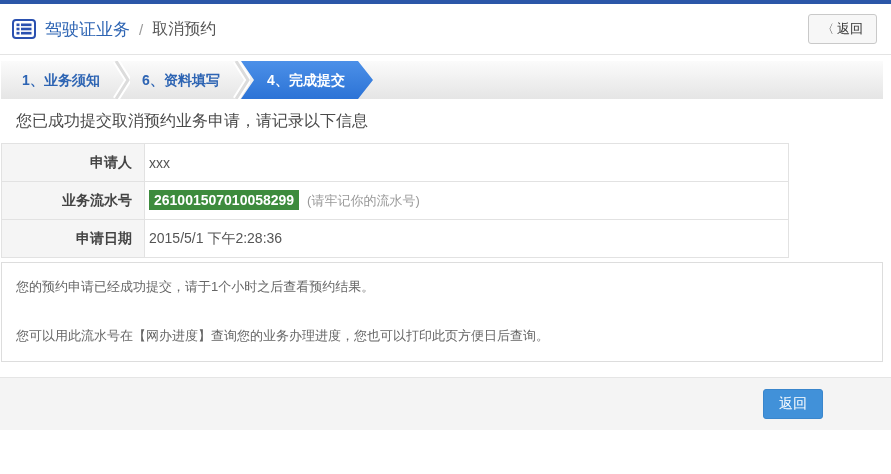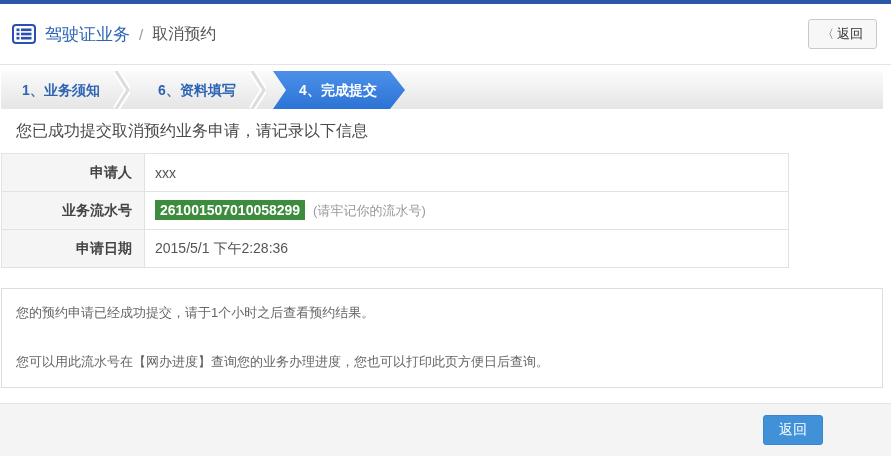--- a/index.html
+++ b/index.html
@@ -3,51 +3,51 @@
 <meta charset="utf-8">
 <style>
   * { box-sizing: border-box; margin: 0; padding: 0; }
   html, body { width: 891px; height: 474px; background: #fff; overflow: hidden; }
   body { font-family: "Liberation Sans", "DejaVu Sans", sans-serif; color: #333; }
 
   
   .accent-bar { height: 4px; background: #2b57a8; }
 
   
-  .header { height: 61px; border-bottom: 1px solid #e4e4e4; display: flex; align-items: center; padding: 0 14px 0 12px; background: #fff; }
+  .header { height: 51px; border-bottom: 1px solid #e4e4e4; display: flex; align-items: center; padding: 0 14px 0 12px; background: #fff; }
   .header .doc-icon { display: inline-flex; }
   .header .title { color: #2d64b3; font-size: 17px; margin-left: 9px; }
   .header .sep { color: #999; margin: 0 9px; font-size: 15px; }
   .header .subtitle { color: #555; font-size: 16px; }
   .header .spacer { flex: 1; }
   .btn-back-top { background: #f7f7f7; border: 1px solid #c9c9c9; border-radius: 3px; padding: 5px 13px; font-size: 13px; color: #333; cursor: pointer; display: inline-flex; align-items: center; gap: 3px; font-family: inherit; }
   .btn-back-top .chev { font-size: 12px; color: #444; }
 
   
-  .step-bar { margin: 6px 8px 0 1px; height: 38px; background: linear-gradient(180deg, #fbfbfb, #e5e5e5); display: flex; position: relative; gap: 16px; }
+  .step-bar { margin: 6px 8px 0 1px; height: 38px; background: linear-gradient(180deg, #fbfbfb, #e5e5e5); display: flex; position: relative; }
   .step { width: 120px; line-height: 38px; text-align: center; color: #2d64b3; font-weight: bold; font-size: 14px; position: relative; }
   .step .chev-divider { position: absolute; right: -9px; top: 0; z-index: 2; }
   .step.active { width: 132px; color: #fff; background: linear-gradient(180deg, #4c90e8, #2c73d6);
     clip-path: polygon(0 0, calc(100% - 15px) 0, 100% 50%, calc(100% - 15px) 100%, 0 100%, 13px 50%);
     z-index: 1; padding-left: 10px; padding-right: 12px; text-align: center; }
   .step-rest { flex: 1; }
 
   
   .success-heading { font-size: 16px; color: #4a4a4a; padding: 12px 0 11px 16px; }
 
   
   .info-table { margin: 0 8px 0 1px; border-collapse: collapse; width: 788px; table-layout: fixed; }
   .info-table td { border: 1px solid #e2e2e2; height: 38px; font-size: 14px; }
   .info-table td.cell-label { width: 143px; background: #f5f5f5; text-align: right; padding-right: 12px; font-weight: bold; color: #444; }
-  .info-table td.cell-value { padding-left: 10px; color: #555; background: #fff; }
+  .info-table td.cell-value { padding-left: 4px; color: #555; background: #fff; }
   .serial-badge { background: #3d8b3d; color: #fff; font-weight: bold; padding: 2px 5px; font-size: 14px; }
   .serial-note { color: #999; font-size: 13px; margin-left: 4px; }
 
   
-  .note-box { margin: 20px 8px 0 1px; border: 1px solid #ddd; padding: 0 14px; font-size: 13px; color: #666; background: #fff; }
+  .note-box { margin: 4px 8px 0 1px; border: 1px solid #ddd; padding: 0 14px; font-size: 13px; color: #666; background: #fff; }
   .note-box .note-1 { margin: 15px 0 0; }
   .note-box .note-2 { margin: 31px 0 16px; }
 
   
   .footer-band { margin-top: 15px; background: #f4f4f4; border-top: 1px solid #e5e5e5; height: 53px; display: flex; justify-content: flex-end; align-items: center; padding-right: 68px; }
   .btn-primary { background: #4191d9; border: 1px solid #3a86cc; border-radius: 3px; color: #fff; font-size: 14px; padding: 5px 15px; cursor: pointer; font-family: inherit; }
 </style>
 </head>
 <body>
 

